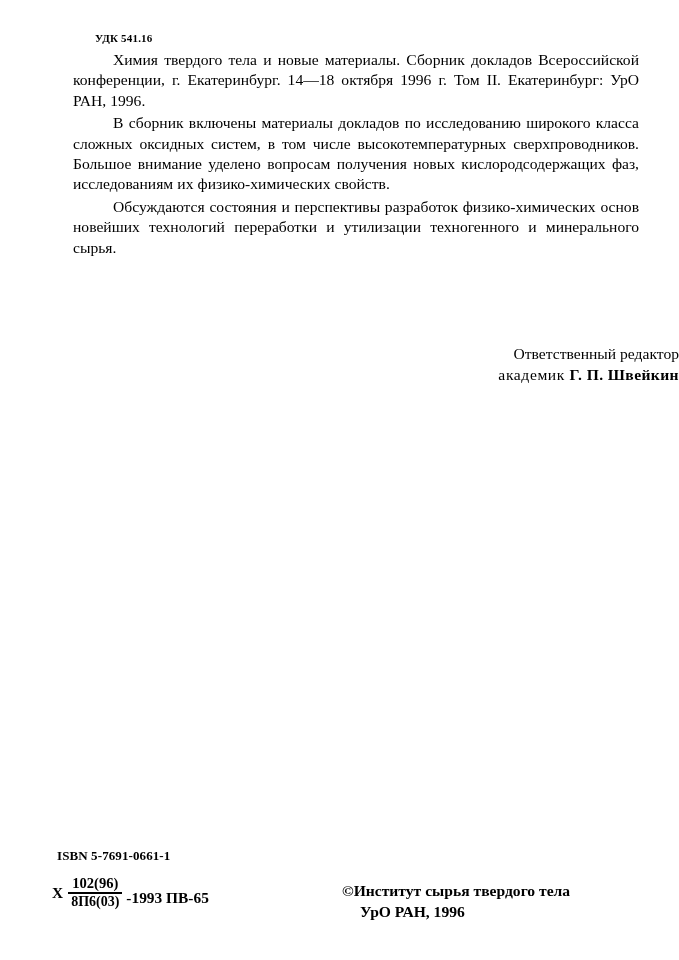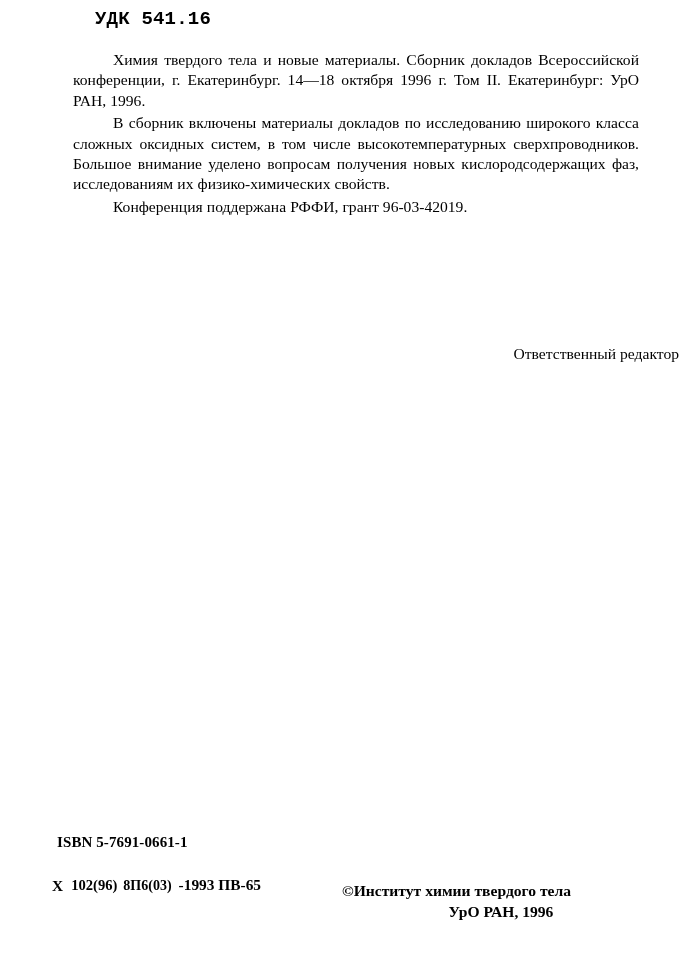--- a/index.html
+++ b/index.html
@@ -18,25 +18,24 @@
   .page {
     position: absolute;
     left: 0;
     top: 0;
     width: 679px;
     height: 960px;
   }
   .udk {
     position: absolute;
     left: 95px;
-    top: 8px;
-    font-size: 19px;
+    top: 32px;
+    font-size: 11px;
     font-weight: bold;
     letter-spacing: 0.2px;
-    font-family: Liberation Mono, monospace;
   }
   .body-block {
     position: absolute;
     left: 57px;
     top: 50px;
     width: 566px;
     margin-left: 16px;
   }
   .para {
     font-size: 15.6px;
@@ -67,40 +66,41 @@
   }
   .editor-line2 b {
     letter-spacing: 0.4px;
   }
   .isbn-block {
     position: absolute;
     left: 57px;
     top: 832px;
   }
   .isbn-line {
-    font-size: 15px;
+    font-size: 13px;
     font-weight: bold;
     line-height: 20px;
     letter-spacing: 0.1px;
+    margin-top: 14px;
   }
   .code-row {
     position: absolute;
     left: 52px;
     top: 876px;
     display: flex;
     align-items: center;
     font-weight: bold;
     font-size: 15.4px;
   }
   .code-x {
     margin-right: 3px;
   }
   .fraction {
     display: inline-flex;
-    flex-direction: row;
+    flex-direction: column;
     align-items: center;
     line-height: 1.05;
     margin: 0 2px;
     justify-content: center;
   }
   .fraction .num {
     font-size: 14.6px;
     padding: 0 3px 1px 3px;
   }
   .fraction .bar {
@@ -121,52 +121,52 @@
     position: absolute;
     left: 342px;
     top: 880px;
     width: 300px;
     font-size: 15.6px;
     font-weight: bold;
     line-height: 21px;
   }
   .copyright-block .line2 {
     padding-left: 18px;
-    text-align: center;
   }
 </style>
 </head>
 <body>
 
 <div class="page">
 
   <div class="udk">УДК 541.16</div>
 
   <div class="body-block">
     <p class="para">Химия твердого тела и новые материалы. Сборник докладов Всероссийской конференции, г. Екатеринбург. 14—18 октября 1996 г. Том II. Екатеринбург: УрО РАН, 1996.</p>
     <p class="para">В сборник включены материалы докладов по исследованию широкого класса сложных оксидных систем, в том числе высокотемпературных сверхпроводников. Большое внимание уделено вопросам получения новых кислородсодержащих фаз, исследованиям их физико-химических свойств.</p>
-    <p class="para">Конференция поддержана РФФИ, грант 96-03-42019.</p>
+    <p class="para last-gap">Обсуждаются состояния и перспективы разработок физико-химических основ новейших технологий переработки и утилизации техногенного и минерального сырья.</p>
   </div>
 
   <div class="editor-block">
     <div class="editor-line1">Ответственный редактор</div>
+    <div class="editor-line2"><span>академик </span><b>Г. П. Швейкин</b></div>
   </div>
 
   <div class="isbn-block">
     <div class="isbn-line">ISBN 5-7691-0661-1</div>
   </div>
 
   <div class="code-row">
     <span class="code-x">X</span>
     <span class="fraction">
       <span class="num">102(96)</span>
       <span class="bar"></span>
       <span class="den">8П6(03)</span>
     </span>
     <span class="code-tail">-1993 ПВ-65</span>
   </div>
 
   <div class="copyright-block">
-    <div class="line1">©Институт химии твердого тела</div>
+    <div class="line1">©Институт сырья твердого тела</div>
     <div class="line2">УрО РАН, 1996</div>
   </div>
 
 </div>
 
 </body></html>

